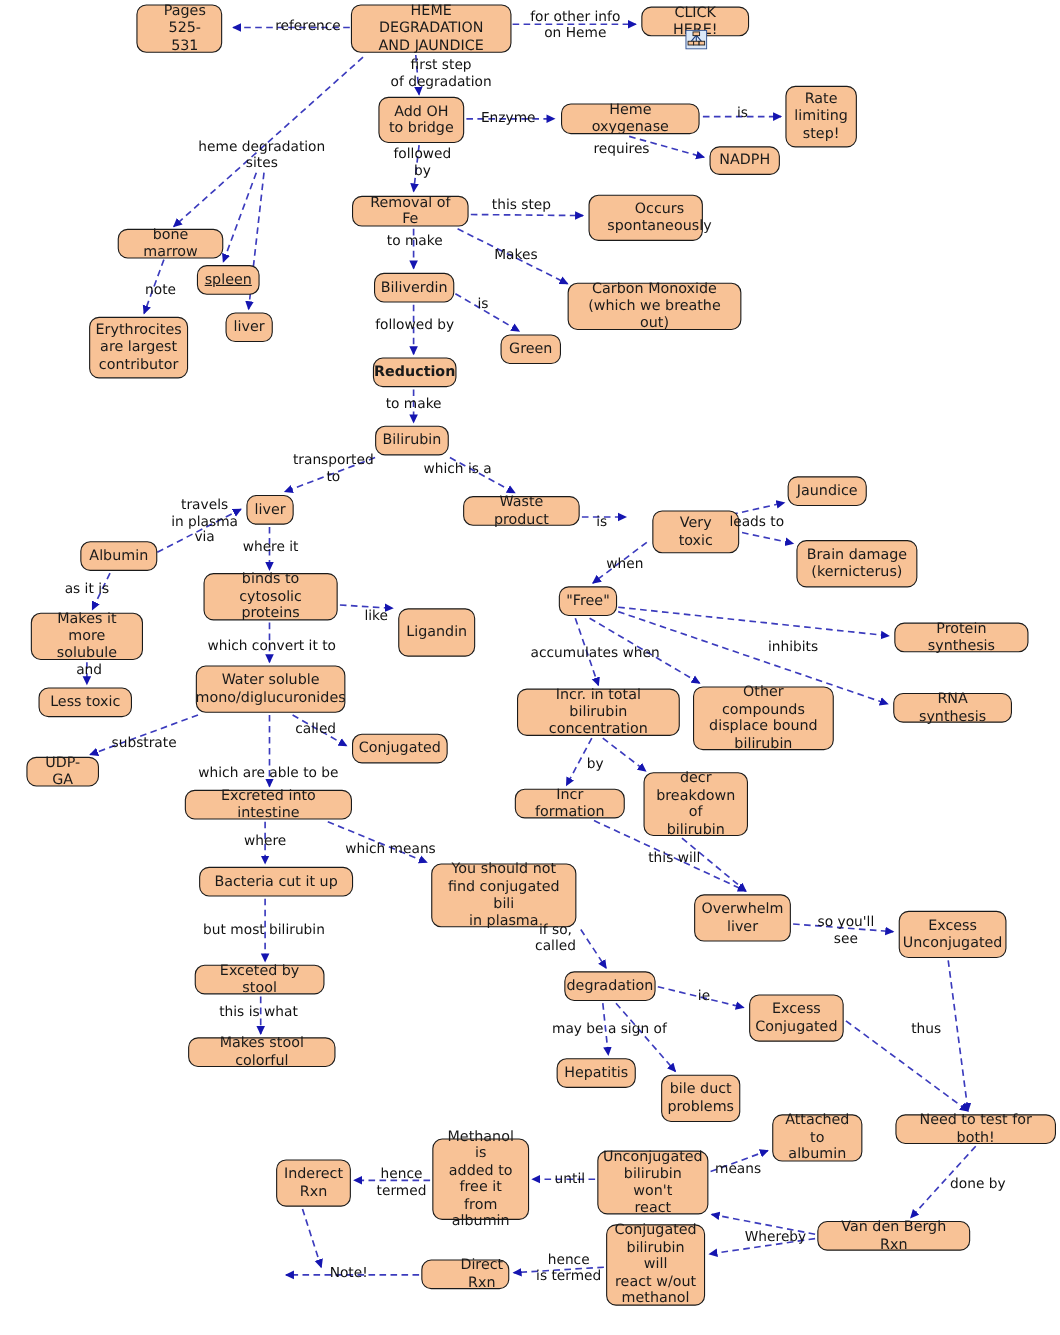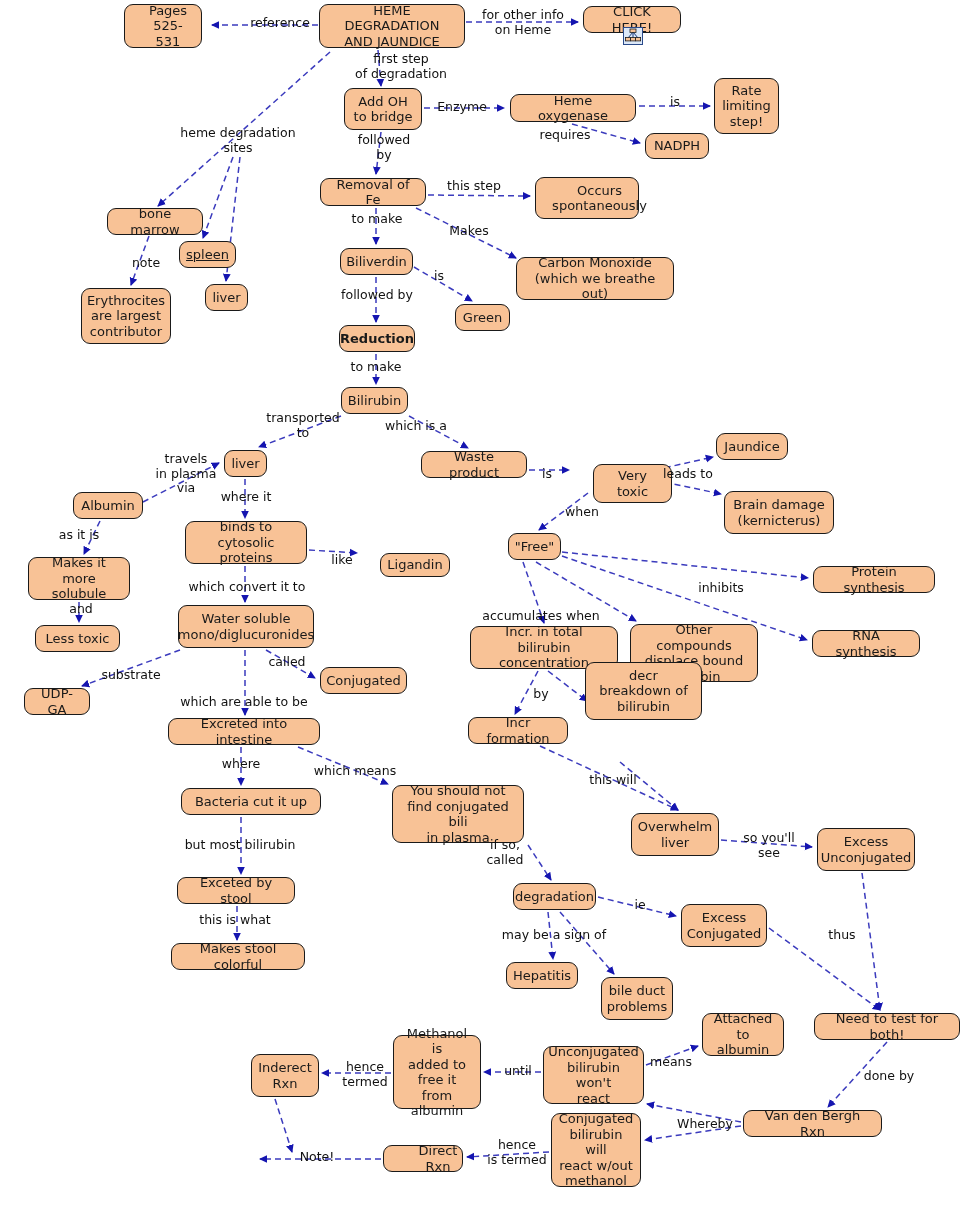--- a/index.html
+++ b/index.html
@@ -183,36 +183,36 @@
       <div class="node" style="left: 716px; top: 433px; width: 72px; height: 27px;">Jaundice</div>
       <div class="node" style="left: 421px; top: 451px; width: 106px; height: 27px;">Waste product</div>
       <div class="node" style="left: 224px; top: 450px; width: 43px; height: 27px;">liver</div>
       <div class="node" style="left: 574px; top: 464px; width: 79px; height: 39px; margin-left: 19px;">Very toxic</div>
       <div class="node" style="left: 724px; top: 491px; width: 110px; height: 43px;">Brain damage
 (kernicterus)</div>
       <div class="node" style="left: 73px; top: 492px; width: 70px; height: 27px;">Albumin</div>
       <div class="node" style="left: 185px; top: 521px; width: 122px; height: 43px;">binds to
 cytosolic proteins</div>
       <div class="node" style="left: 508px; top: 533px; width: 53px; height: 27px;">"Free"</div>
-      <div class="node" style="left: 380px; top: 553px; width: 70px; height: 24px;">Ligandin</div>
+      <div class="node" style="left: 362px; top: 553px; width: 70px; height: 44px;">Ligandin</div>
       <div class="node" style="left: 28px; top: 557px; width: 102px; height: 43px;">Makes it
 more solubule</div>
       <div class="node" style="left: 813px; top: 566px; width: 122px; height: 27px;">Protein synthesis</div>
       <div class="node" style="left: 178px; top: 605px; width: 136px; height: 43px;">Water soluble
 mono/diglucuronides</div>
       <div class="node" style="left: 35px; top: 625px; width: 85px; height: 27px;">Less toxic</div>
       <div class="node" style="left: 630px; top: 624px; width: 128px; height: 58px;">Other compounds
 displace bound
 bilirubin</div>
       <div class="node" style="left: 812px; top: 630px; width: 108px; height: 27px;">RNA synthesis</div>
       <div class="node" style="left: 470px; top: 626px; width: 148px; height: 43px;">Incr. in total
 bilirubin concentration</div>
       <div class="node" style="left: 320px; top: 667px; width: 87px; height: 27px;">Conjugated</div>
       <div class="node" style="left: 24px; top: 688px; width: 66px; height: 27px;">UDP-GA</div>
-      <div class="node" style="left: 585px; top: 662px; width: 117px; height: 58px;">decr
+      <div class="node" style="left: 585px; top: 702px; width: 95px; height: 58px;">decr
 breakdown of
 bilirubin</div>
       <div class="node" style="left: 468px; top: 717px; width: 100px; height: 27px;">Incr formation</div>
       <div class="node" style="left: 168px; top: 718px; width: 152px; height: 27px;">Excreted into intestine</div>
       <div class="node" style="left: 181px; top: 788px; width: 140px; height: 27px;">Bacteria cut it up</div>
       <div class="node" style="left: 392px; top: 785px; width: 132px; height: 58px;">You should not
 find conjugated bili
 in plasma</div>
       <div class="node" style="left: 631px; top: 813px; width: 88px; height: 43px;">Overwhelm
 liver</div>
@@ -266,28 +266,28 @@
       <div class="edge-label" style="left: 331px; top: 288px; width: 92px;">followed by</div>
       <div class="edge-label" style="left: 343px; top: 360px; width: 66px;">to make</div>
       <div class="edge-label" style="left: 259px; top: 411px; width: 88px;">transported
 to</div>
       <div class="edge-label" style="left: 378px; top: 419px; width: 76px;">which is a</div>
       <div class="edge-label" style="left: 536px; top: 467px; width: 22px;">is</div>
       <div class="edge-label" style="left: 657px; top: 467px; width: 62px;">leads to</div>
       <div class="edge-label" style="left: 152px; top: 452px; width: 68px;">travels
 in plasma
 via</div>
-      <div class="edge-label" style="left: 559px; top: 505px; width: 46px;">when</div>
+      <div class="edge-label" style="left: 545px; top: 505px; width: 46px;">when</div>
       <div class="edge-label" style="left: 212px; top: 490px; width: 68px;">where it</div>
       <div class="edge-label" style="left: 50px; top: 528px; width: 58px;">as it is</div>
       <div class="edge-label" style="left: 326px; top: 553px; width: 32px;">like</div>
       <div class="edge-label" style="left: 179px; top: 580px; width: 136px;">which convert it to</div>
       <div class="edge-label" style="left: 692px; top: 581px; width: 58px;">inhibits</div>
       <div class="edge-label" style="left: 64px; top: 602px; width: 34px;">and</div>
-      <div class="edge-label" style="left: 473px; top: 586px; width: 136px; margin-top: 23px;">accumulates when</div>
+      <div class="edge-label" style="left: 473px; top: 586px; width: 136px;">accumulates when</div>
       <div class="edge-label" style="left: 262px; top: 655px; width: 50px;">called</div>
       <div class="edge-label" style="left: 94px; top: 668px; width: 74px;">substrate</div>
       <div class="edge-label" style="left: 171px; top: 695px; width: 146px;">which are able to be</div>
       <div class="edge-label" style="left: 529px; top: 687px; width: 24px;">by</div>
       <div class="edge-label" style="left: 215px; top: 757px; width: 52px;">where</div>
       <div class="edge-label" style="left: 307px; top: 764px; width: 96px; text-align: center;">which means</div>
       <div class="edge-label" style="left: 582px; top: 773px; width: 62px;">this will</div>
       <div class="edge-label" style="left: 735px; top: 831px; width: 68px;">so you'll
 see</div>
       <div class="edge-label" style="left: 174px; top: 838px; width: 132px;">but most bilirubin</div>

